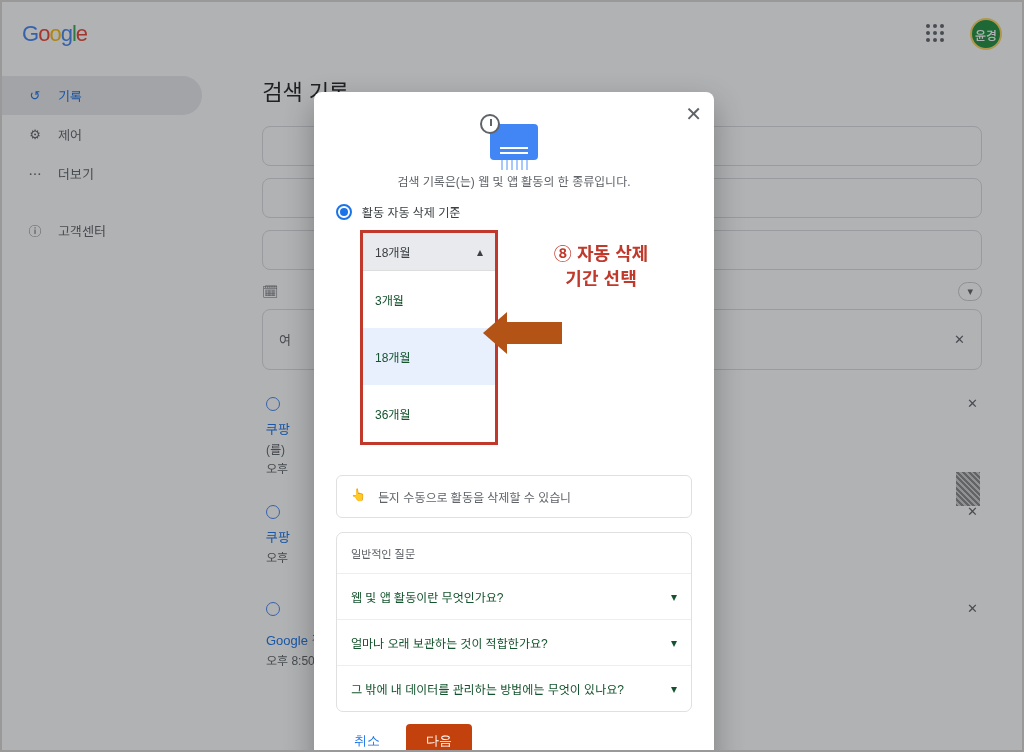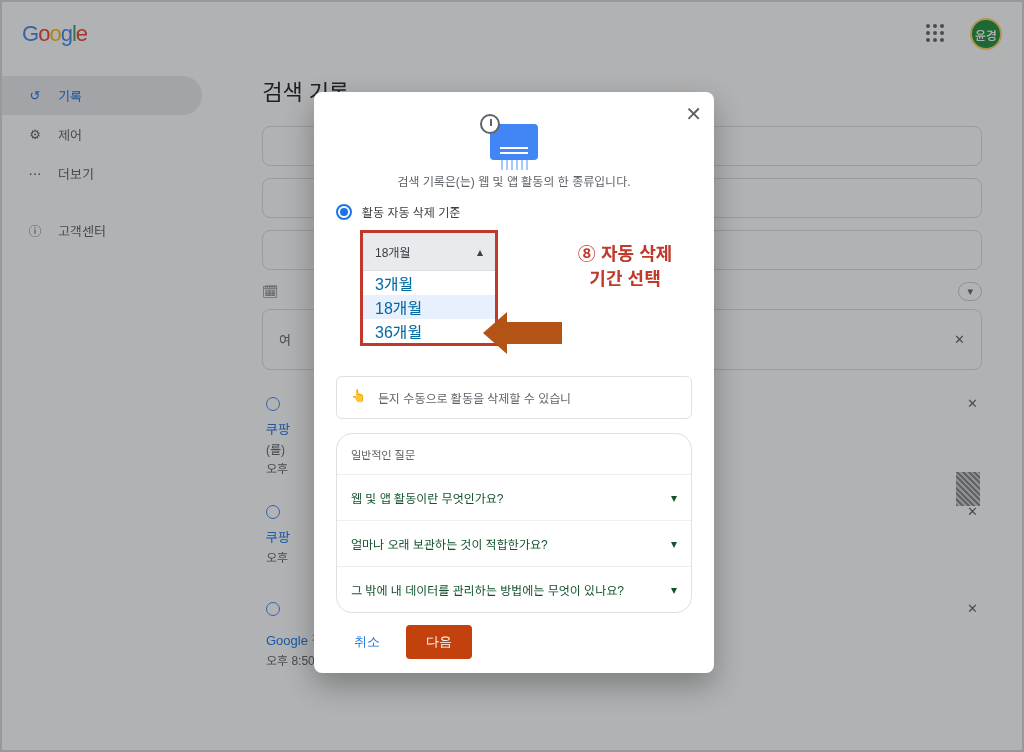--- a/index.html
+++ b/index.html
@@ -53,32 +53,32 @@
     .dlg-icon .shred span{width:2px;height:10px;background:#a8c7fa}
     .dlg-title{text-align:center;font-size:15px;color:#202124;padding:0 24px}
     .dlg-sub{text-align:center;font-size:12px;color:#5f6368;margin-top:6px;padding:0 24px}
     .dlg-body{padding:14px 22px 0}
     .radio-row{display:flex;align-items:center;gap:10px;font-size:12px;color:#3c4043;margin-bottom:10px}
     .radio{width:16px;height:16px;border-radius:50%;border:2px solid #1a73e8;display:flex;align-items:center;justify-content:center}
     .radio.checked::after{content:'';width:8px;height:8px;border-radius:50%;background:#1a73e8}
     .radio.unchecked{border-color:#5f6368}
     .dropdown{border:3px solid #c0392b;width:138px;margin-left:24px;background:#fff}
     .dd-sel{background:#e8eaed;padding:10px 12px;font-size:12px;color:#3c4043;display:flex;justify-content:space-between;align-items:center;border-bottom:1px solid #ddd}
-    .dd-opt{padding:0 12px;font-size:16px;color:#0369a1}
+    .dd-opt{padding:20px 12px;font-size:12px;color:#14532d}
     .dd-opt.hov{background:#e8f0fe}
     .hint-row{margin-top:14px;border:1px solid #e0e0e0;border-radius:6px;padding:12px 14px;display:flex;gap:12px;font-size:12px;color:#5f6368}
-    .faq-sec{border:1px solid #e0e0e0;border-radius:16px;margin-top:14px}
+    .faq-sec{border:1px solid #e0e0e0;border-radius:7px;margin-top:14px}
     .faq-h{font-size:11px;color:#5f6368;padding:12px 14px;border-bottom:1px solid #eee}
     .faq-q{padding:14px 14px;font-size:12px;color:#14532d;display:flex;justify-content:space-between;align-items:center;border-bottom:1px solid #eee}
     .faq-q:last-child{border-bottom:none}
     .dlg-actions{display:flex;justify-content:flex-start;gap:6px;padding:12px 20px 0}
     .btn{padding:8px 20px;font-size:13px;border-radius:4px;cursor:pointer;border:none}
     .btn-sec{background:#fff;color:#1a73e8}
     .btn-pri{background:#c2410c;color:#fff}
-    .annot{position:absolute;left:576px;top:240px;text-align:center;color:#c0392b;font-size:18px;font-weight:700;line-height:1.4}
+    .annot{position:absolute;left:552px;top:240px;text-align:center;color:#c0392b;font-size:18px;font-weight:700;line-height:1.4}
     .arrow{position:absolute;left:505px;top:320px}
     .arrow-body{width:55px;height:22px;background:#b35316}
     .arrow-head{position:absolute;left:-24px;top:-10px;width:0;height:0;border-top:21px solid transparent;border-bottom:21px solid transparent;border-right:24px solid #b35316}
     .thumb{position:absolute;right:42px;top:470px;width:24px;height:34px;background:repeating-linear-gradient(45deg,#888,#888 2px,#ccc 2px,#ccc 4px)}
   </style>
 </head>
 <body>
 
 <div class="header">
   <div class="logo">

